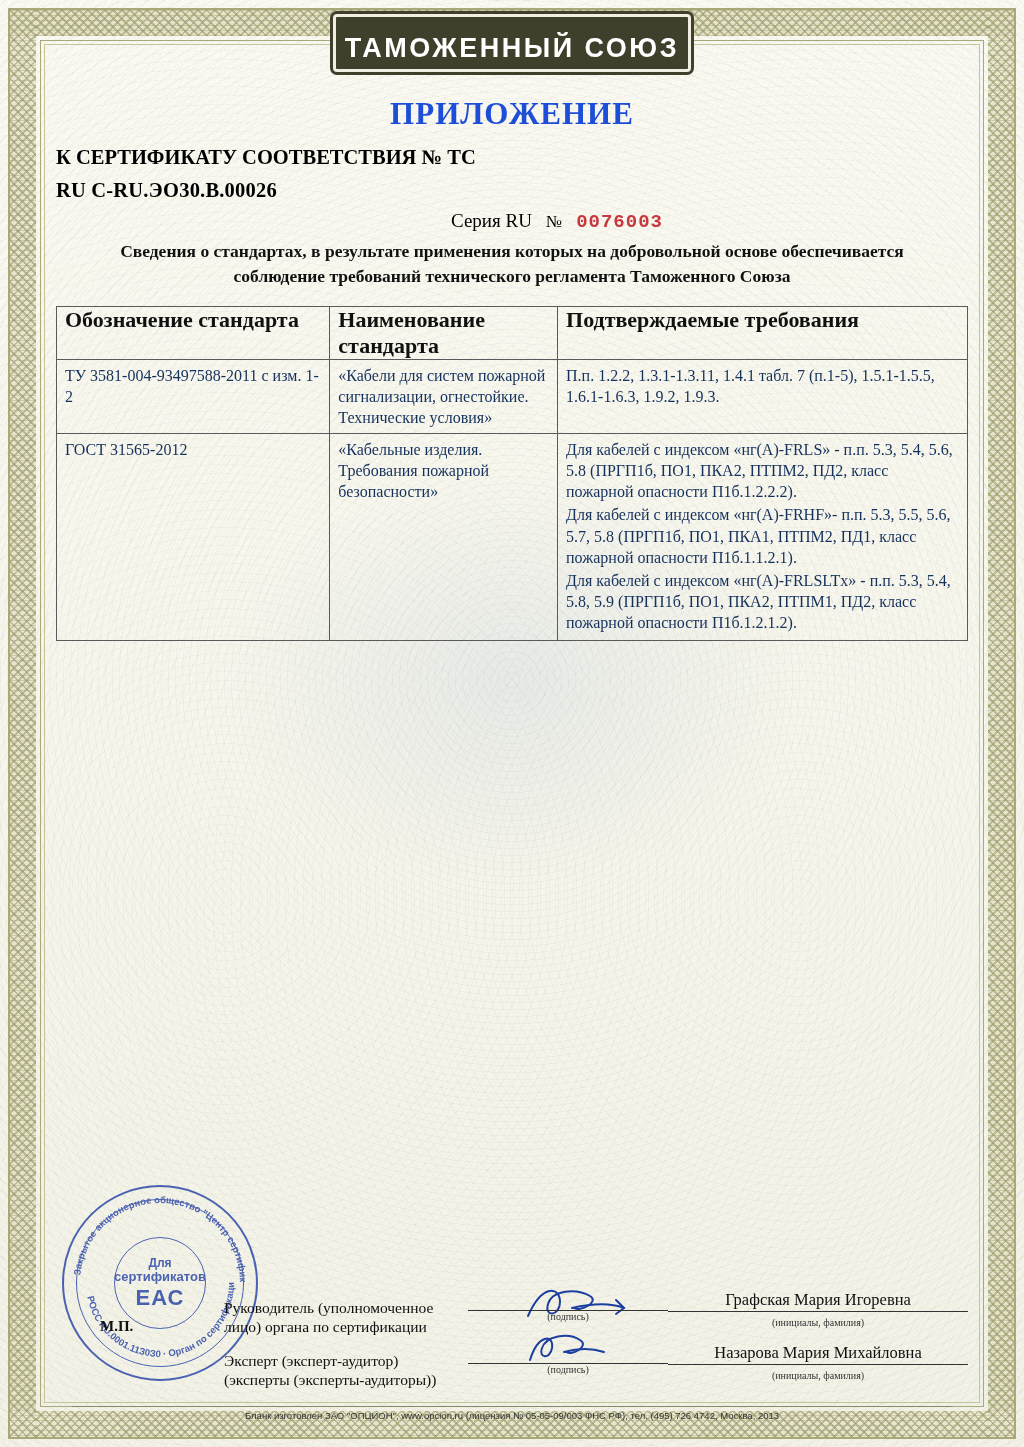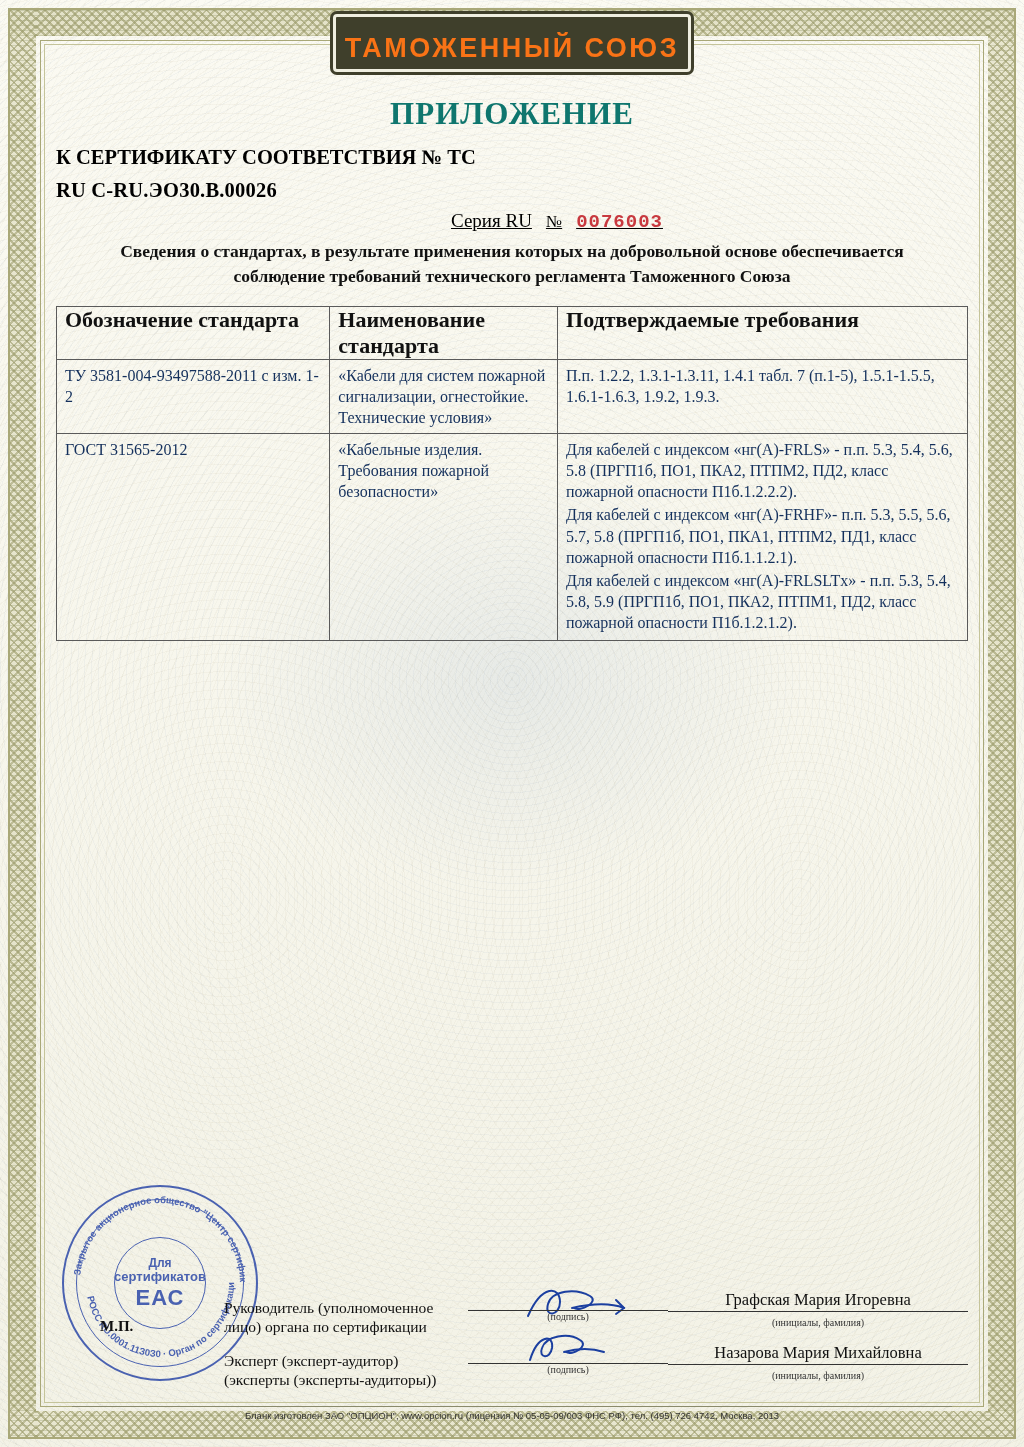--- a/index.html
+++ b/index.html
@@ -76,42 +76,42 @@
     height: 52px;
     background: #3f3f2b;
     border: 3px solid #efeee0;
     border-radius: 4px;
     box-shadow: 0 0 0 3px #3f3f2b;
     display: flex;
     align-items: center;
     justify-content: center;
   }
   .ts-plate .ts-text {
-    color: #f97316;
+    color: #ffffff;
     font-family: "Liberation Sans", sans-serif;
     font-weight: bold;
     font-size: 27px;
     letter-spacing: 2.5px;
     margin-top: 11px;
   }
 
   .content {
     position: absolute;
     left: 56px;
     right: 56px;
     top: 80px;
   }
 
   h1.title {
     text-align: center;
     font-size: 31px;
     font-weight: bold;
     letter-spacing: 1px;
     margin: 16px 0 14px 0;
-    color: #0f766e;
+    color: #1d4ed8;
   }
   .cert-line {
     display: flex;
     align-items: baseline;
     justify-content: center;
     gap: 10px;
     font-size: 20.5px;
     font-weight: bold;
     margin-bottom: 8px;
     flex-direction: column;
@@ -121,21 +121,20 @@
     letter-spacing: 0.2px;
   }
   .series-line {
     display: flex;
     align-items: baseline;
     justify-content: center;
     gap: 14px;
     font-size: 19px;
     margin-bottom: 0;
     padding-left: 90px;
-    text-decoration: underline;
   }
   .series-line .label { font-weight: normal; }
   .series-line .nosign { font-size: 17px; }
   .series-line .redno {
     color: #c8393f;
     font-family: "Liberation Mono", monospace;
     font-weight: bold;
     font-size: 19px;
     letter-spacing: 1px;
   }

